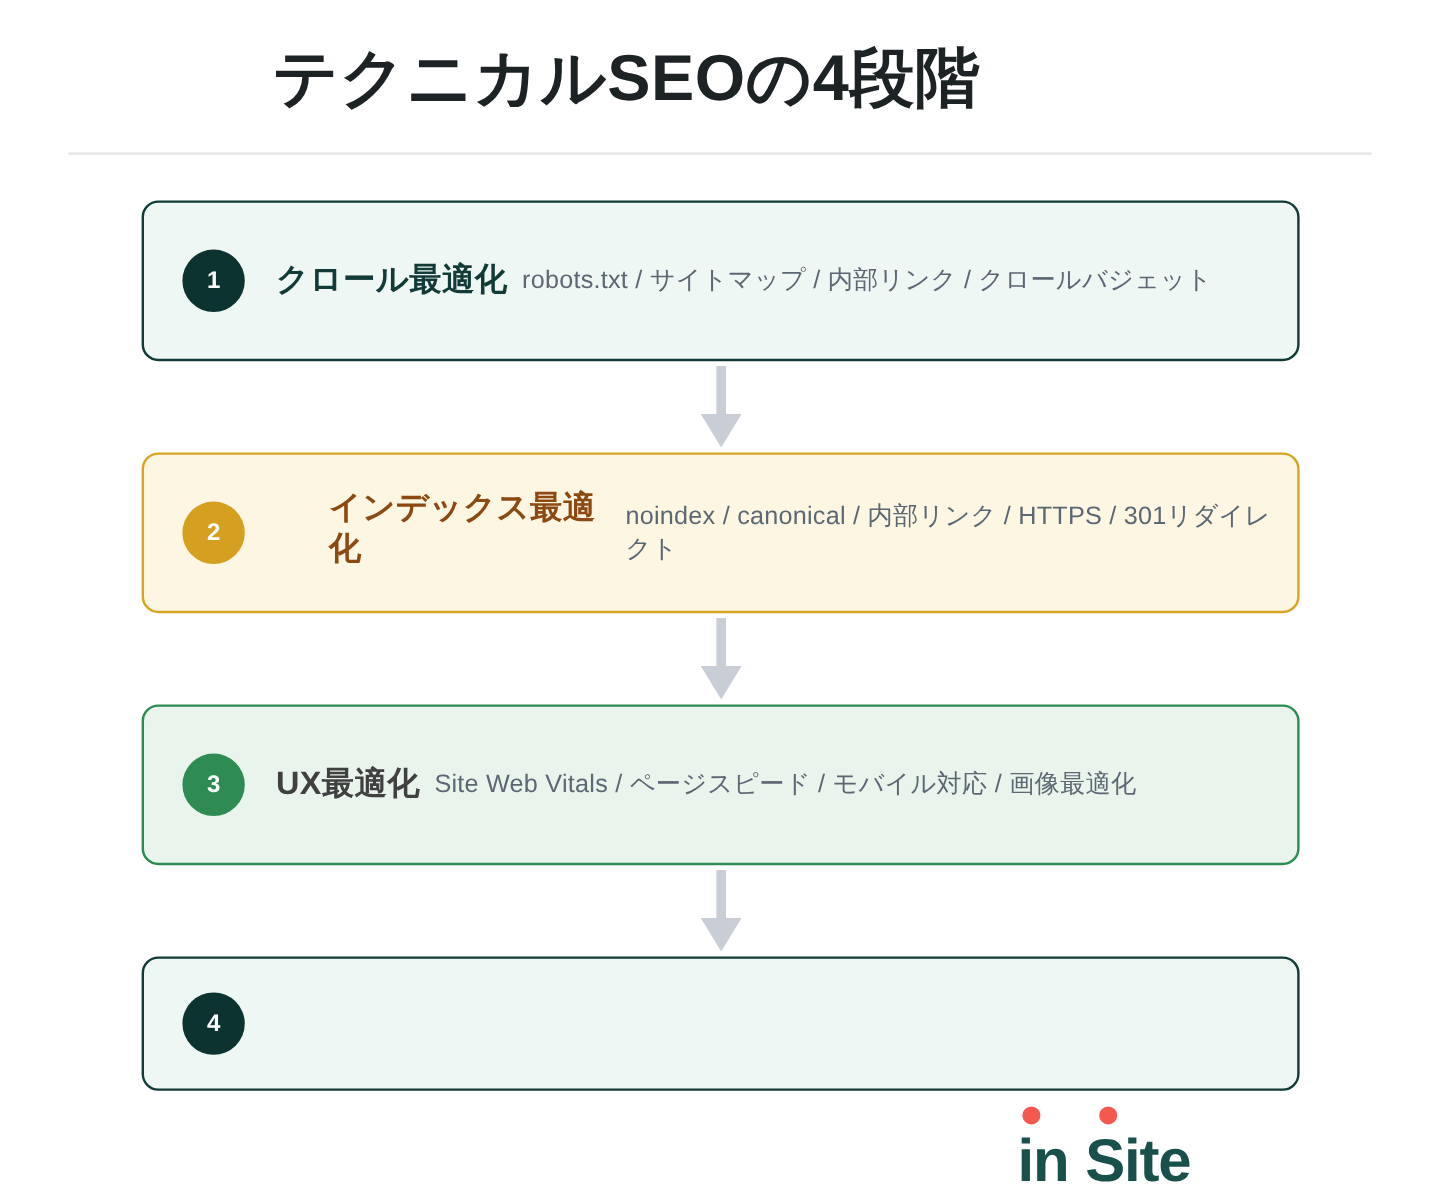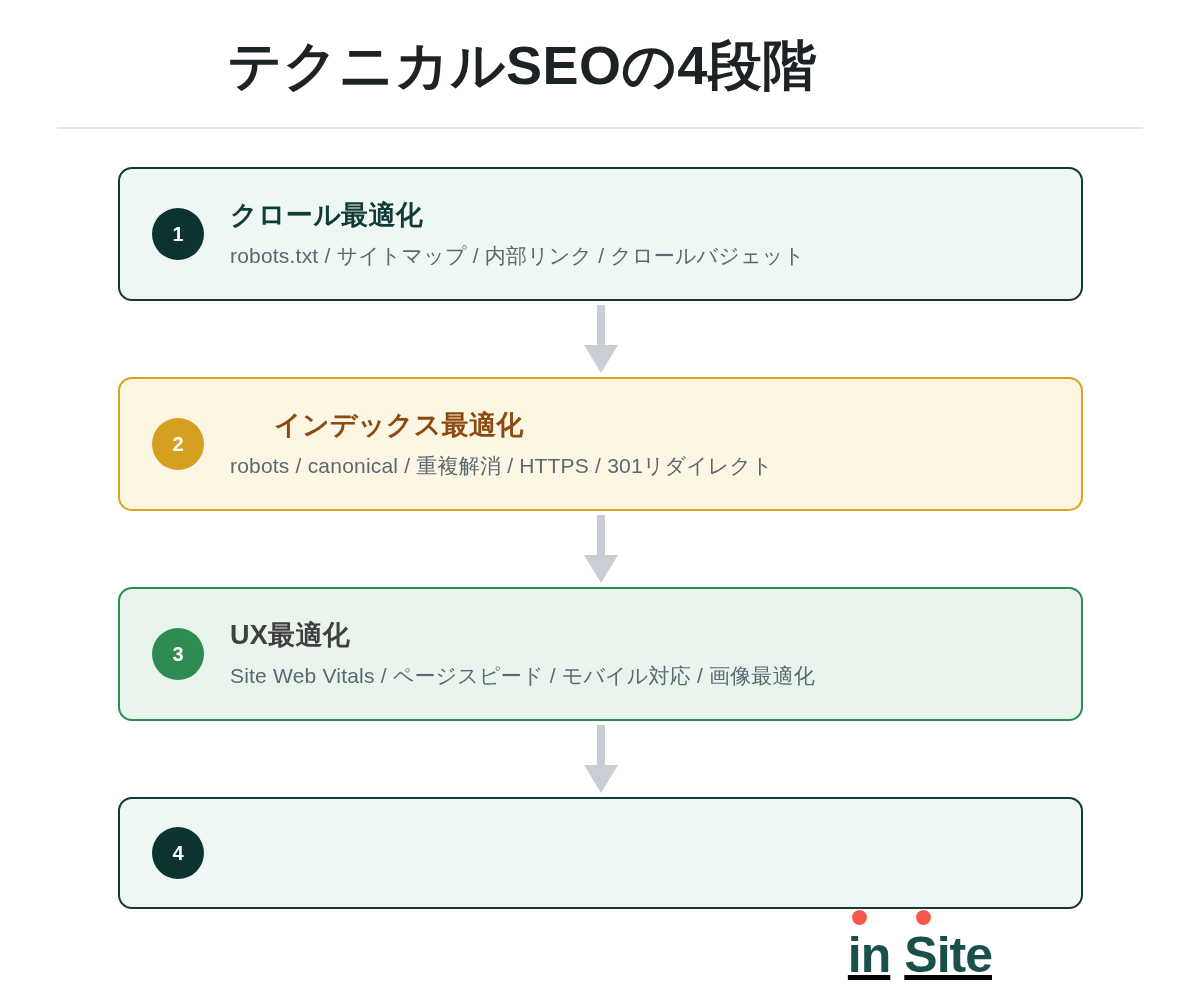--- a/index.html
+++ b/index.html
@@ -87,39 +87,40 @@
     display: flex;
     align-items: center;
     justify-content: center;
     margin-right: 26px;
   }
   .badge.badge-amber { background: #d5a01f; }
   .badge.badge-green { background: #2e8b52; }
 
   .step-text {
     display: flex;
-    flex-direction: column;
+    flex-direction: row;
     justify-content: center;
+    align-items: flex-end;
   }
   .step-heading {
     font-size: 27px;
     font-weight: bold;
     line-height: 1.25;
     color: #123a36;
     margin: 0 0 9px 0;
     letter-spacing: 0.3px;
   }
   .step-heading.heading-amber { color: #8c4a12; margin-left: 44px; }
   .step-heading.heading-green { color: #404040; }
 
   .step-detail {
     font-size: 21px;
     line-height: 1.3;
     color: #5b6873;
-    margin: 0;
+    margin: 12px;
     letter-spacing: 0.2px;
   }
 
   
   .connector {
     position: relative;
     height: 76px;
     display: flex;
     justify-content: center;
   }
@@ -141,25 +142,24 @@
     height: 0;
     border-left: 17px solid transparent;
     border-right: 17px solid transparent;
     border-top: 28px solid #c9cdd5;
   }
 
   
   .logo {
     position: absolute;
     right: 52px;
-    bottom: 20px;
+    bottom: 8px;
     display: flex;
     align-items: flex-end;
     height: 72px;
-    text-decoration: underline;
   }
   .logo-word {
     position: relative;
     font-size: 50px;
     font-weight: bold;
     color: #1a504c;
     letter-spacing: -1px;
     line-height: 1;
   }
   .logo-word.logo-in { margin-right: 14px; }
@@ -193,21 +193,21 @@
 
     <div class="connector">
       <span class="arrow-shaft"></span>
       <span class="arrow-head"></span>
     </div>
 
     <div class="step-card theme-amber">
       <div class="badge badge-amber">2</div>
       <div class="step-text">
         <div class="step-heading heading-amber">インデックス最適化</div>
-        <div class="step-detail">robots / canonical / 重複解消 / HTTPS / 301リダイレクト</div>
+        <div class="step-detail">noindex / canonical / 内部リンク / HTTPS / 301リダイレクト</div>
       </div>
     </div>
 
     <div class="connector">
       <span class="arrow-shaft"></span>
       <span class="arrow-head"></span>
     </div>
 
     <div class="step-card theme-green">
       <div class="badge badge-green">3</div>

